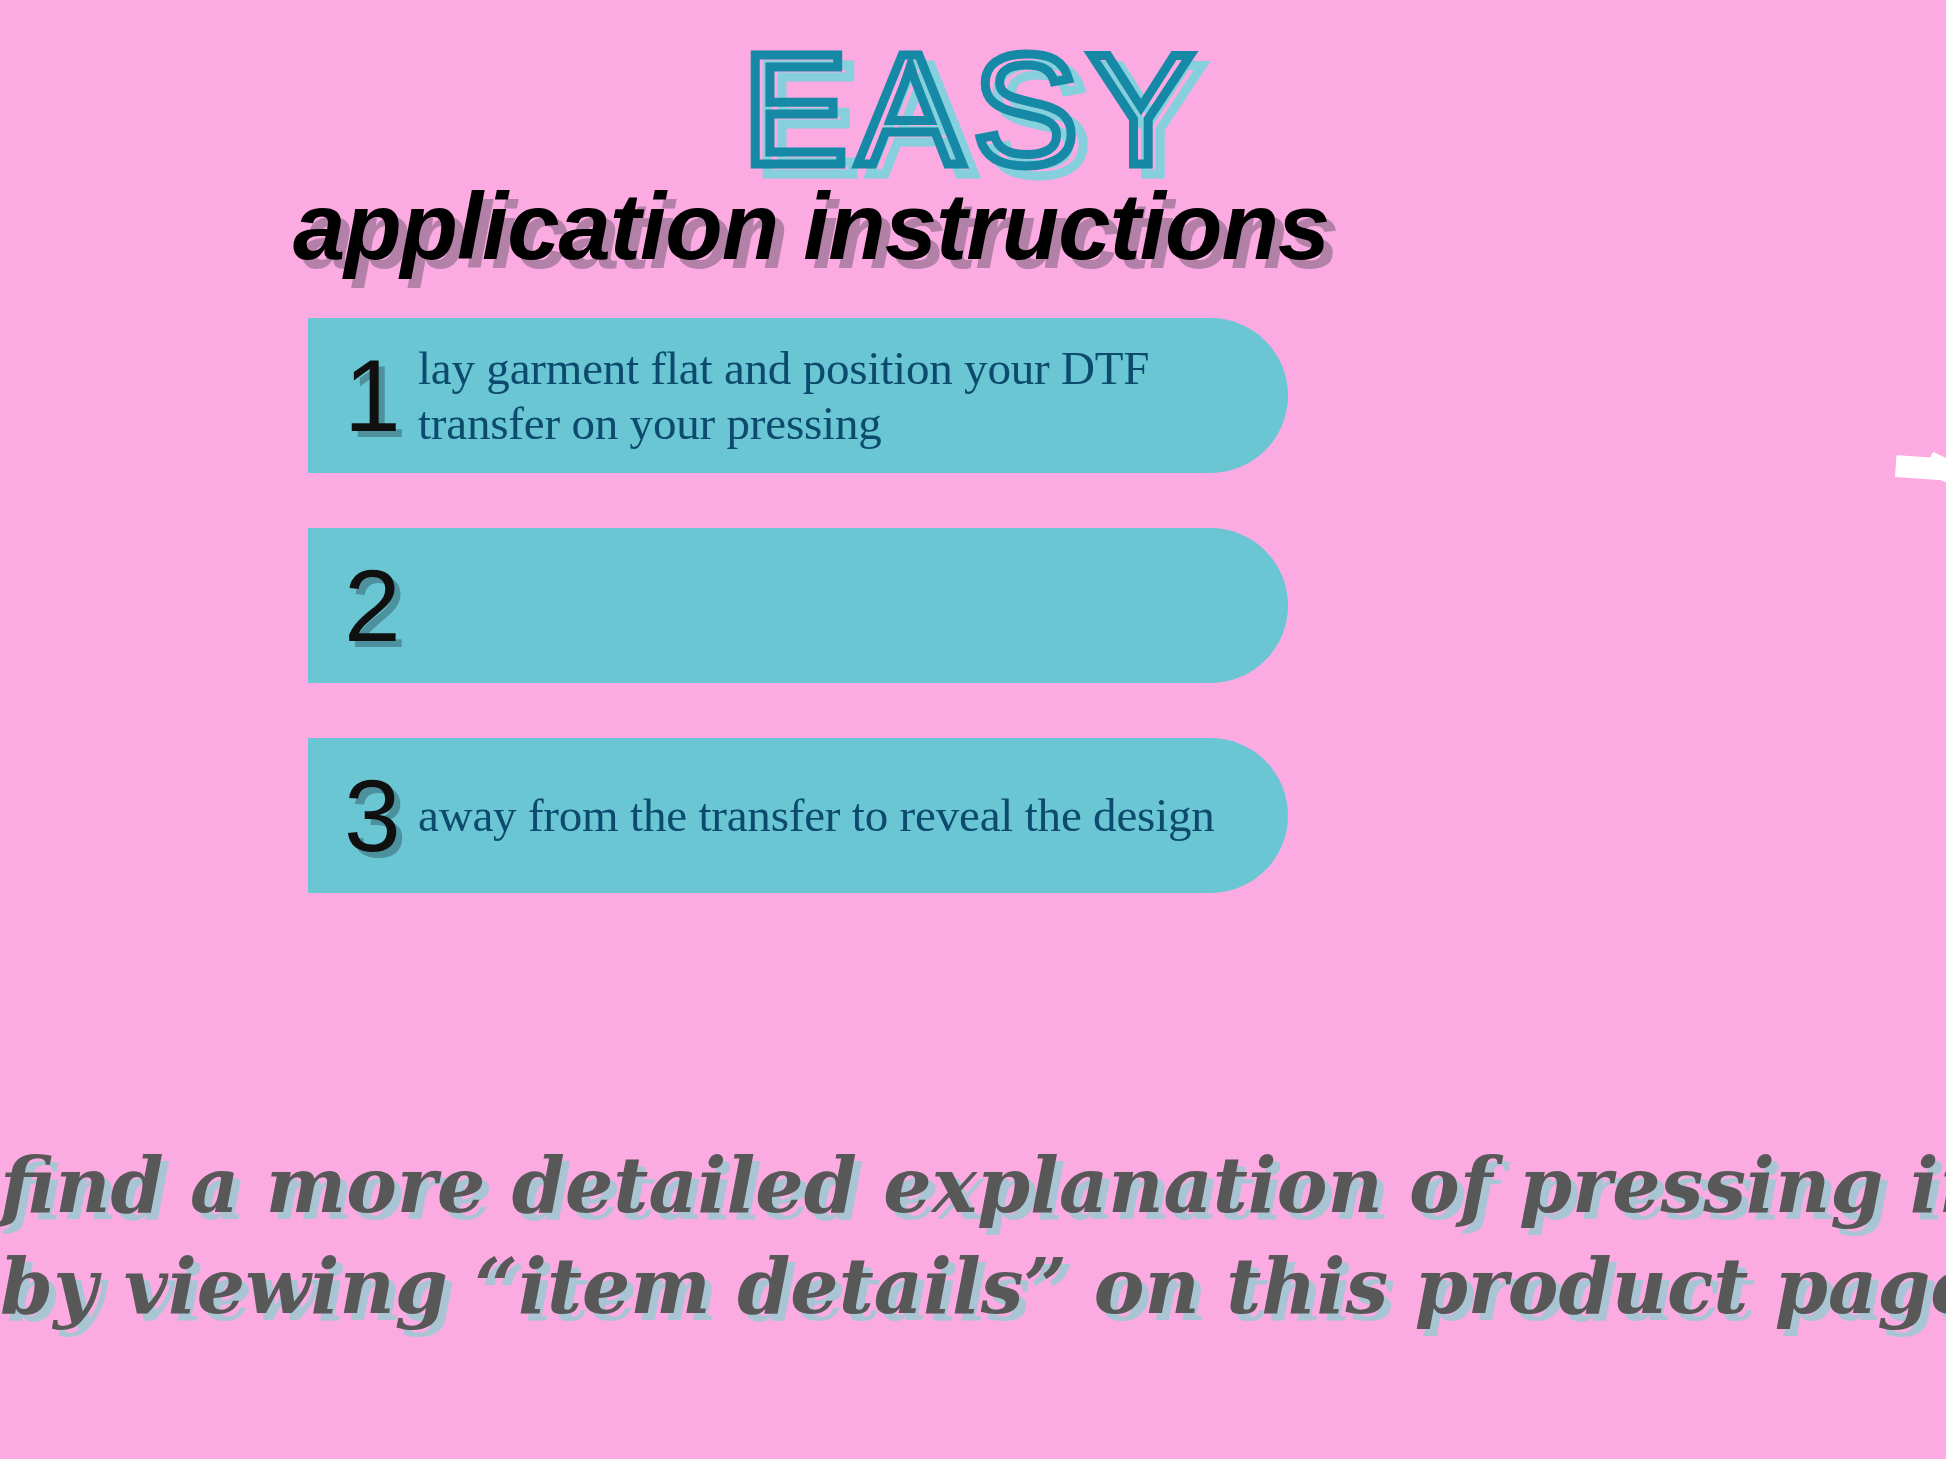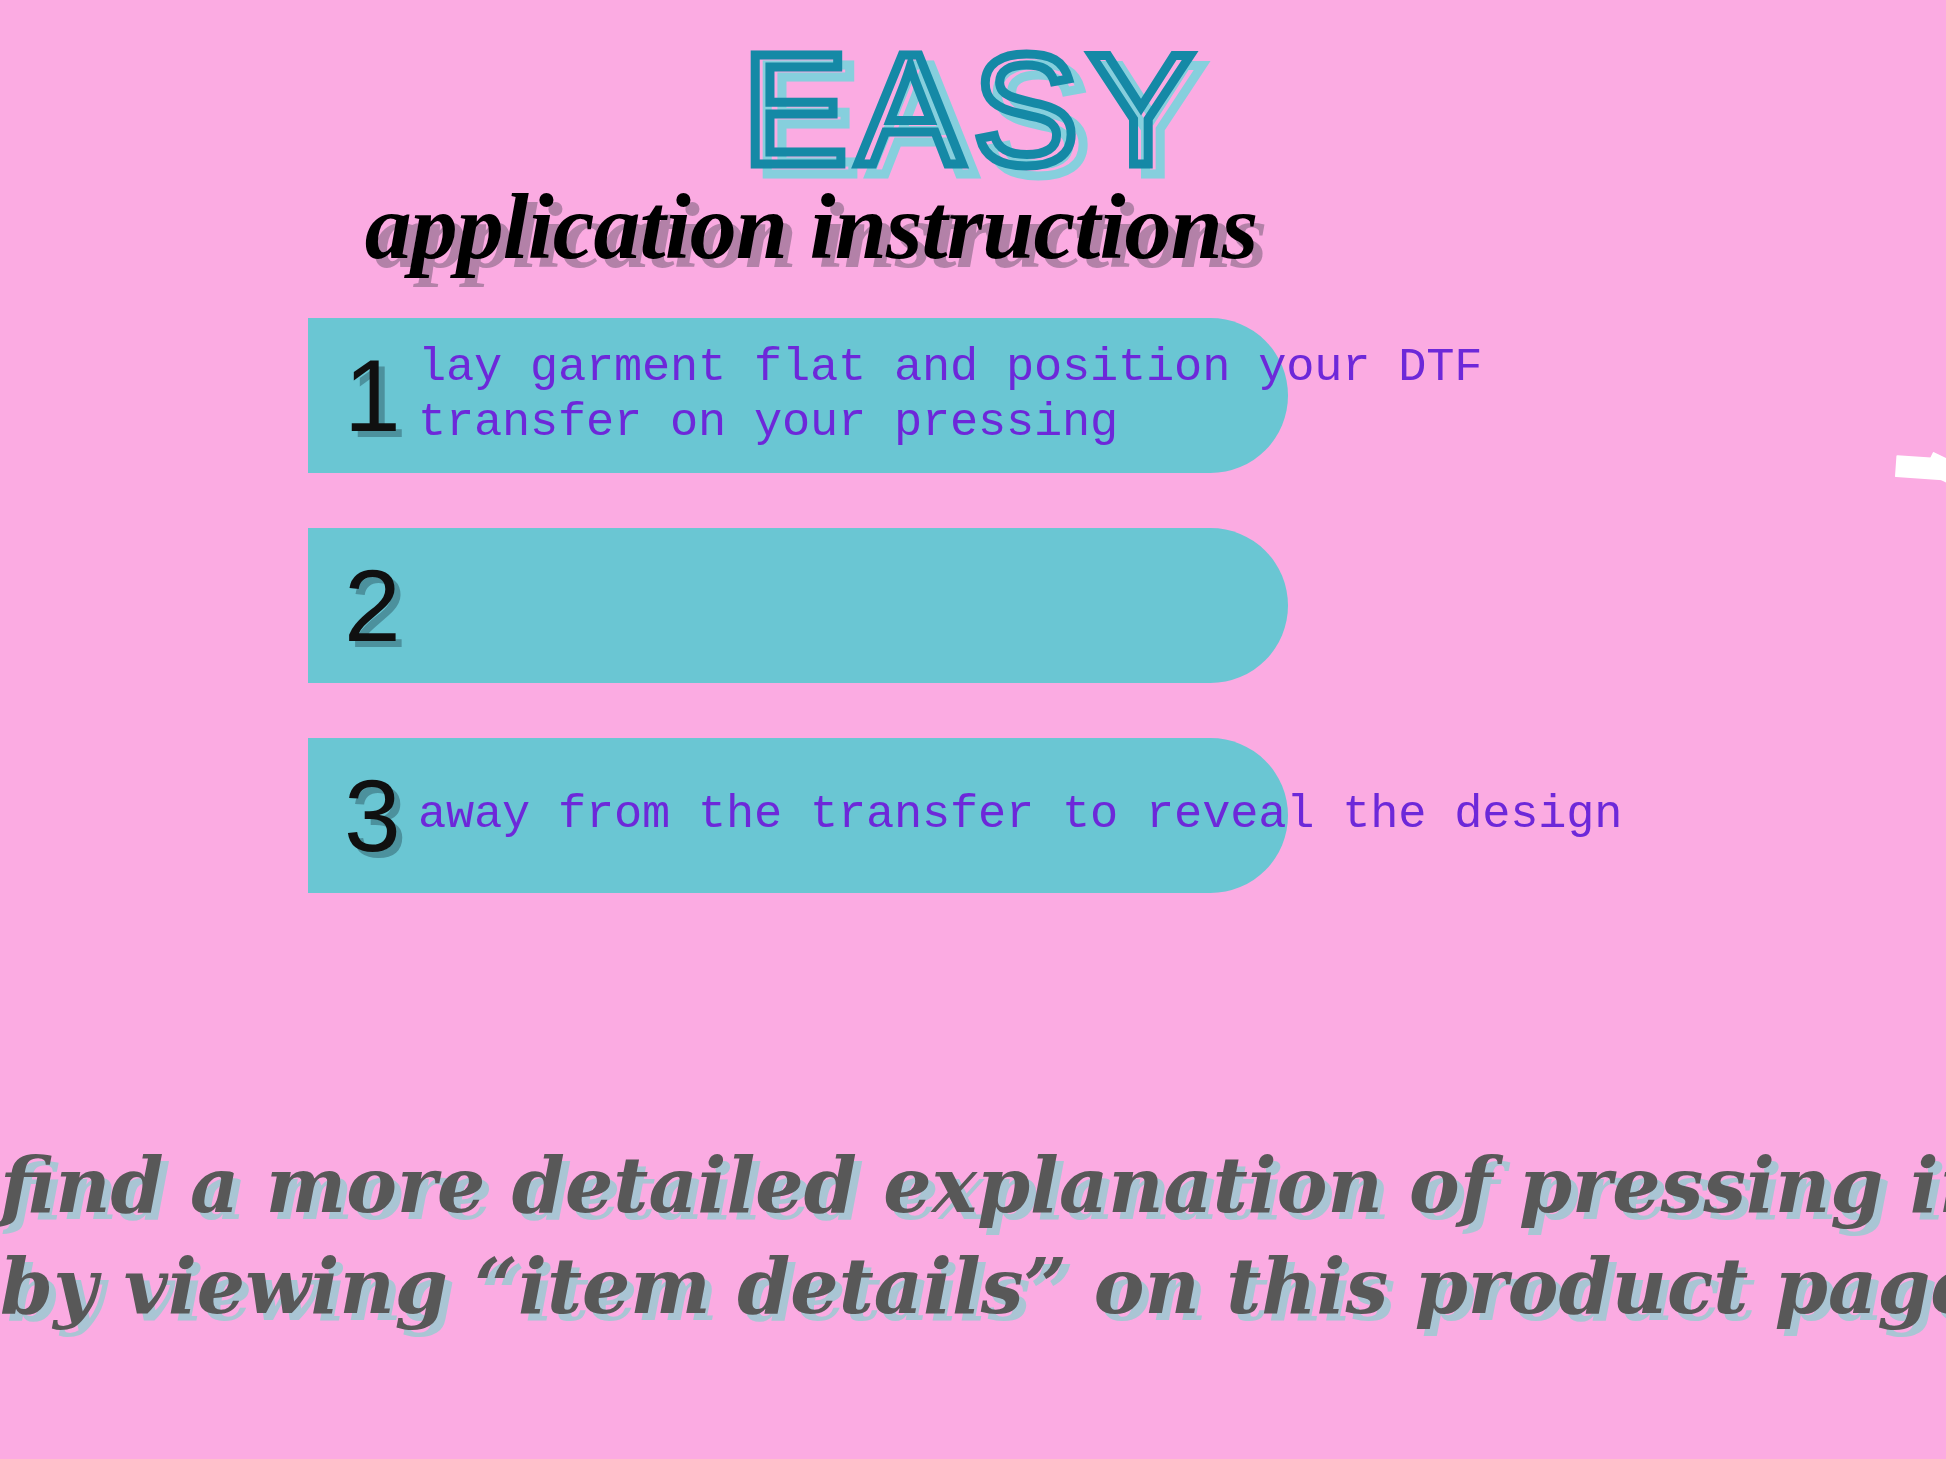--- a/index.html
+++ b/index.html
@@ -68,21 +68,21 @@
     -webkit-text-stroke: 9px #1589a6;
   }
 
   
   #subtitle {
     position: absolute;
     top: 176px;
     left: 0;
     width: 1622px;
     text-align: center;
-    font-family: Liberation Serif, serif;
+    font-family: Liberation Sans, sans-serif;
     font-style: italic;
     font-weight: bold;
     font-size: 94px;
     line-height: 1.08;
     letter-spacing: -1px;
     color: #000000;
     text-shadow: 9px 9px 0 rgba(120, 95, 120, 0.55);
     white-space: nowrap;
   }
 
@@ -110,24 +110,24 @@
     font-family: "Liberation Sans", sans-serif;
     font-size: 102px;
     font-weight: 400;
     line-height: 1;
     color: #101010;
     text-shadow: 6px 6px 0 rgba(40, 80, 90, 0.45);
     text-align: left;
   }
   .step-text {
     flex: 1 1 auto;
-    font-family: Liberation Mono, monospace;
+    font-family: Liberation Serif, serif;
     font-size: 47px;
     line-height: 1.17;
-    color: #6d28d9;
+    color: #0c4a6e;
     letter-spacing: -0.2px;
   }
   .step-text .line {
     display: block;
     white-space: nowrap;
   }
 
   
   #footer {
     position: absolute;

